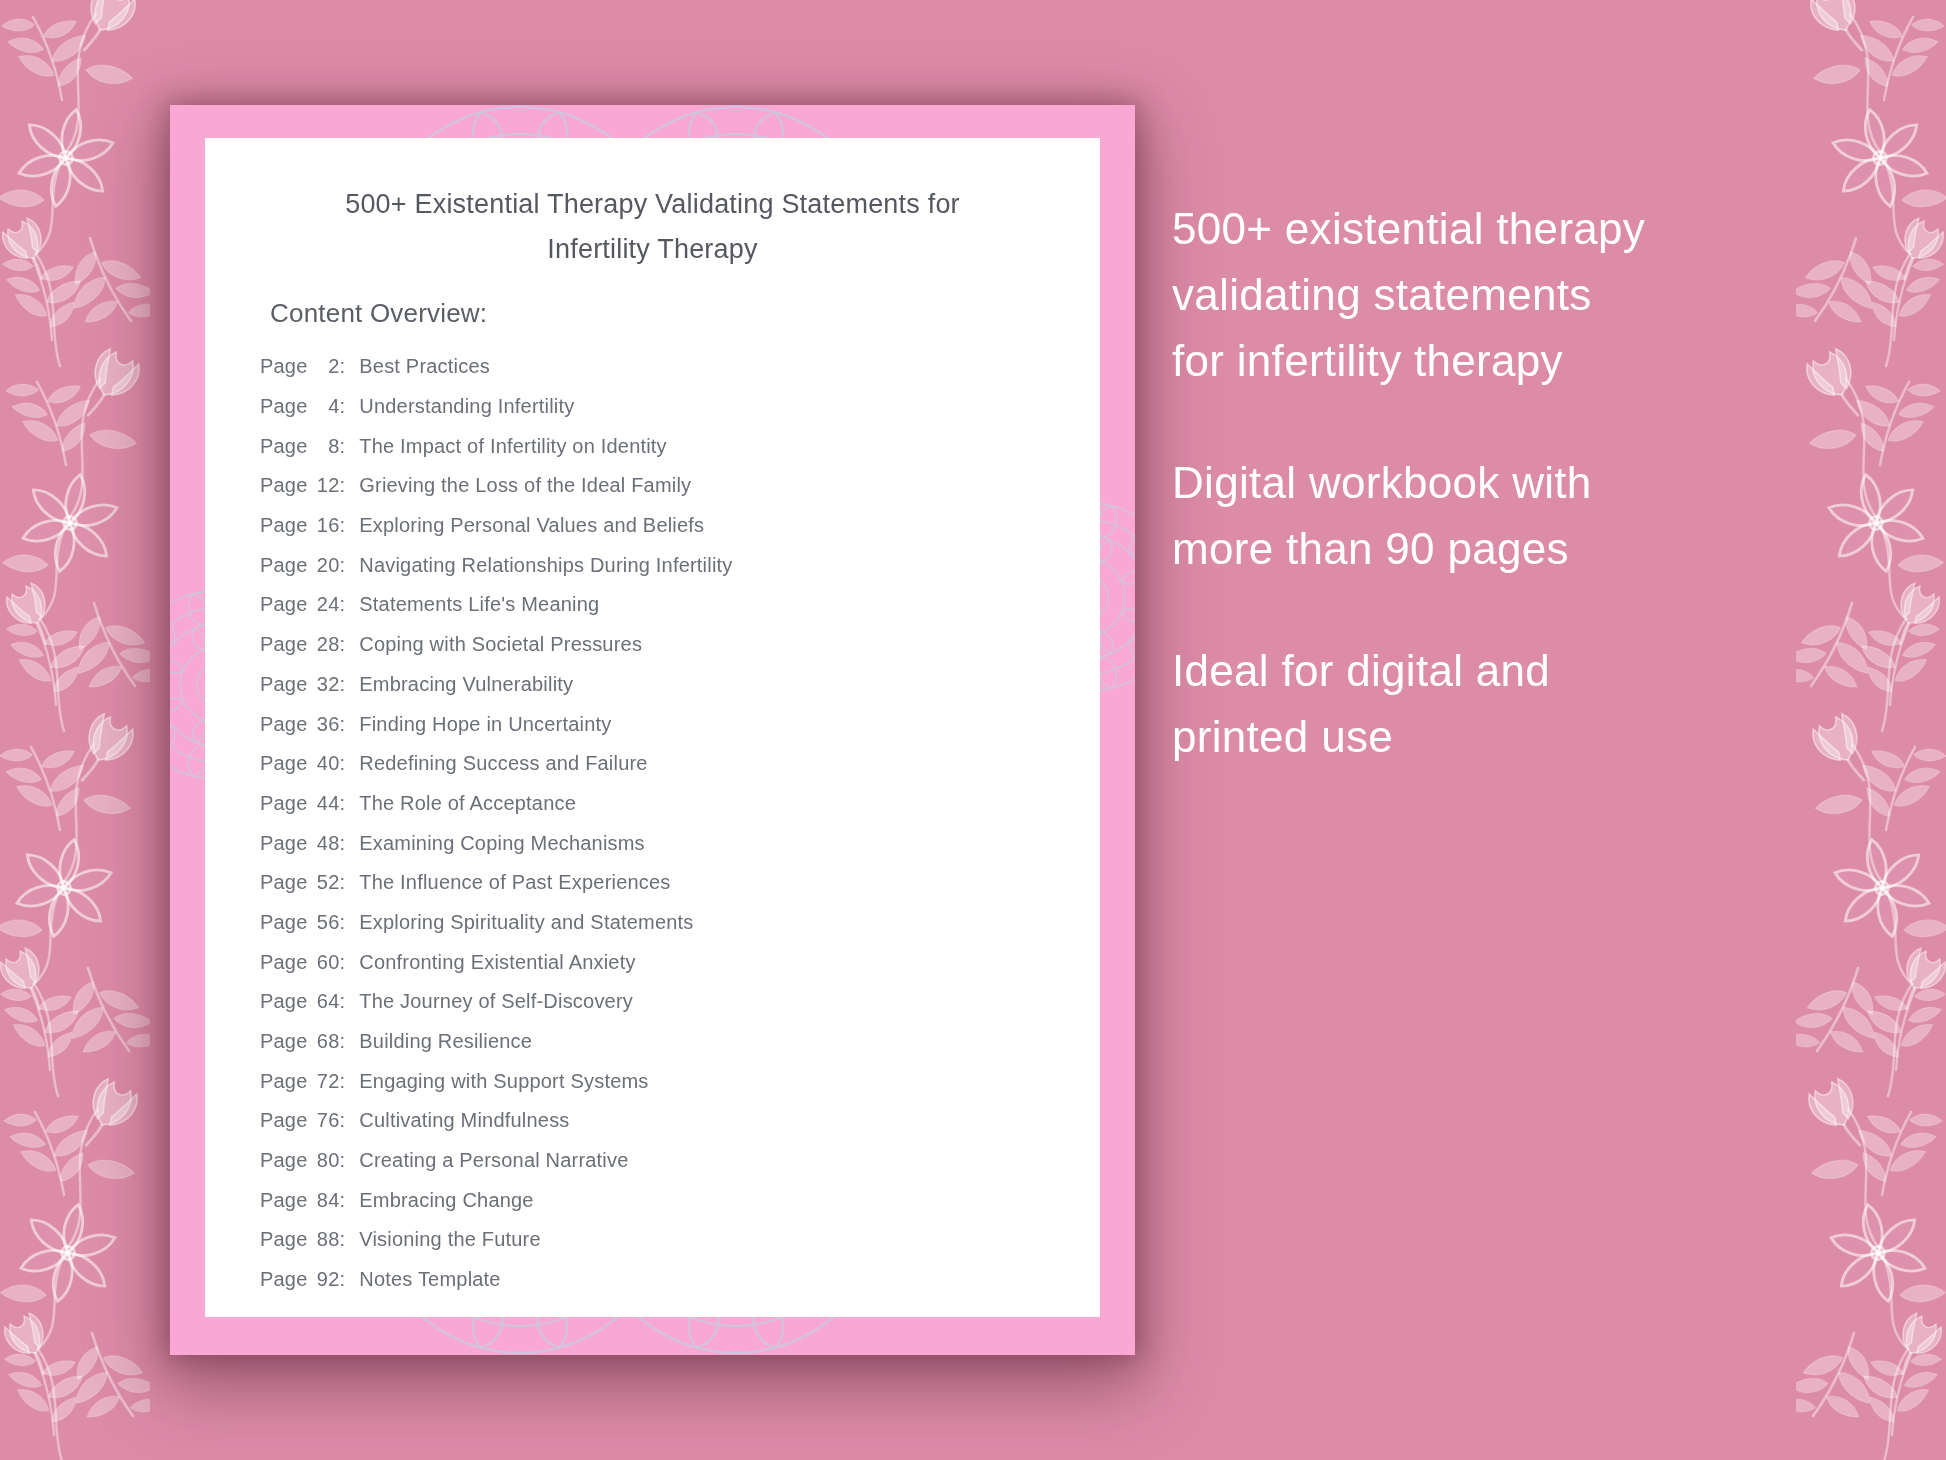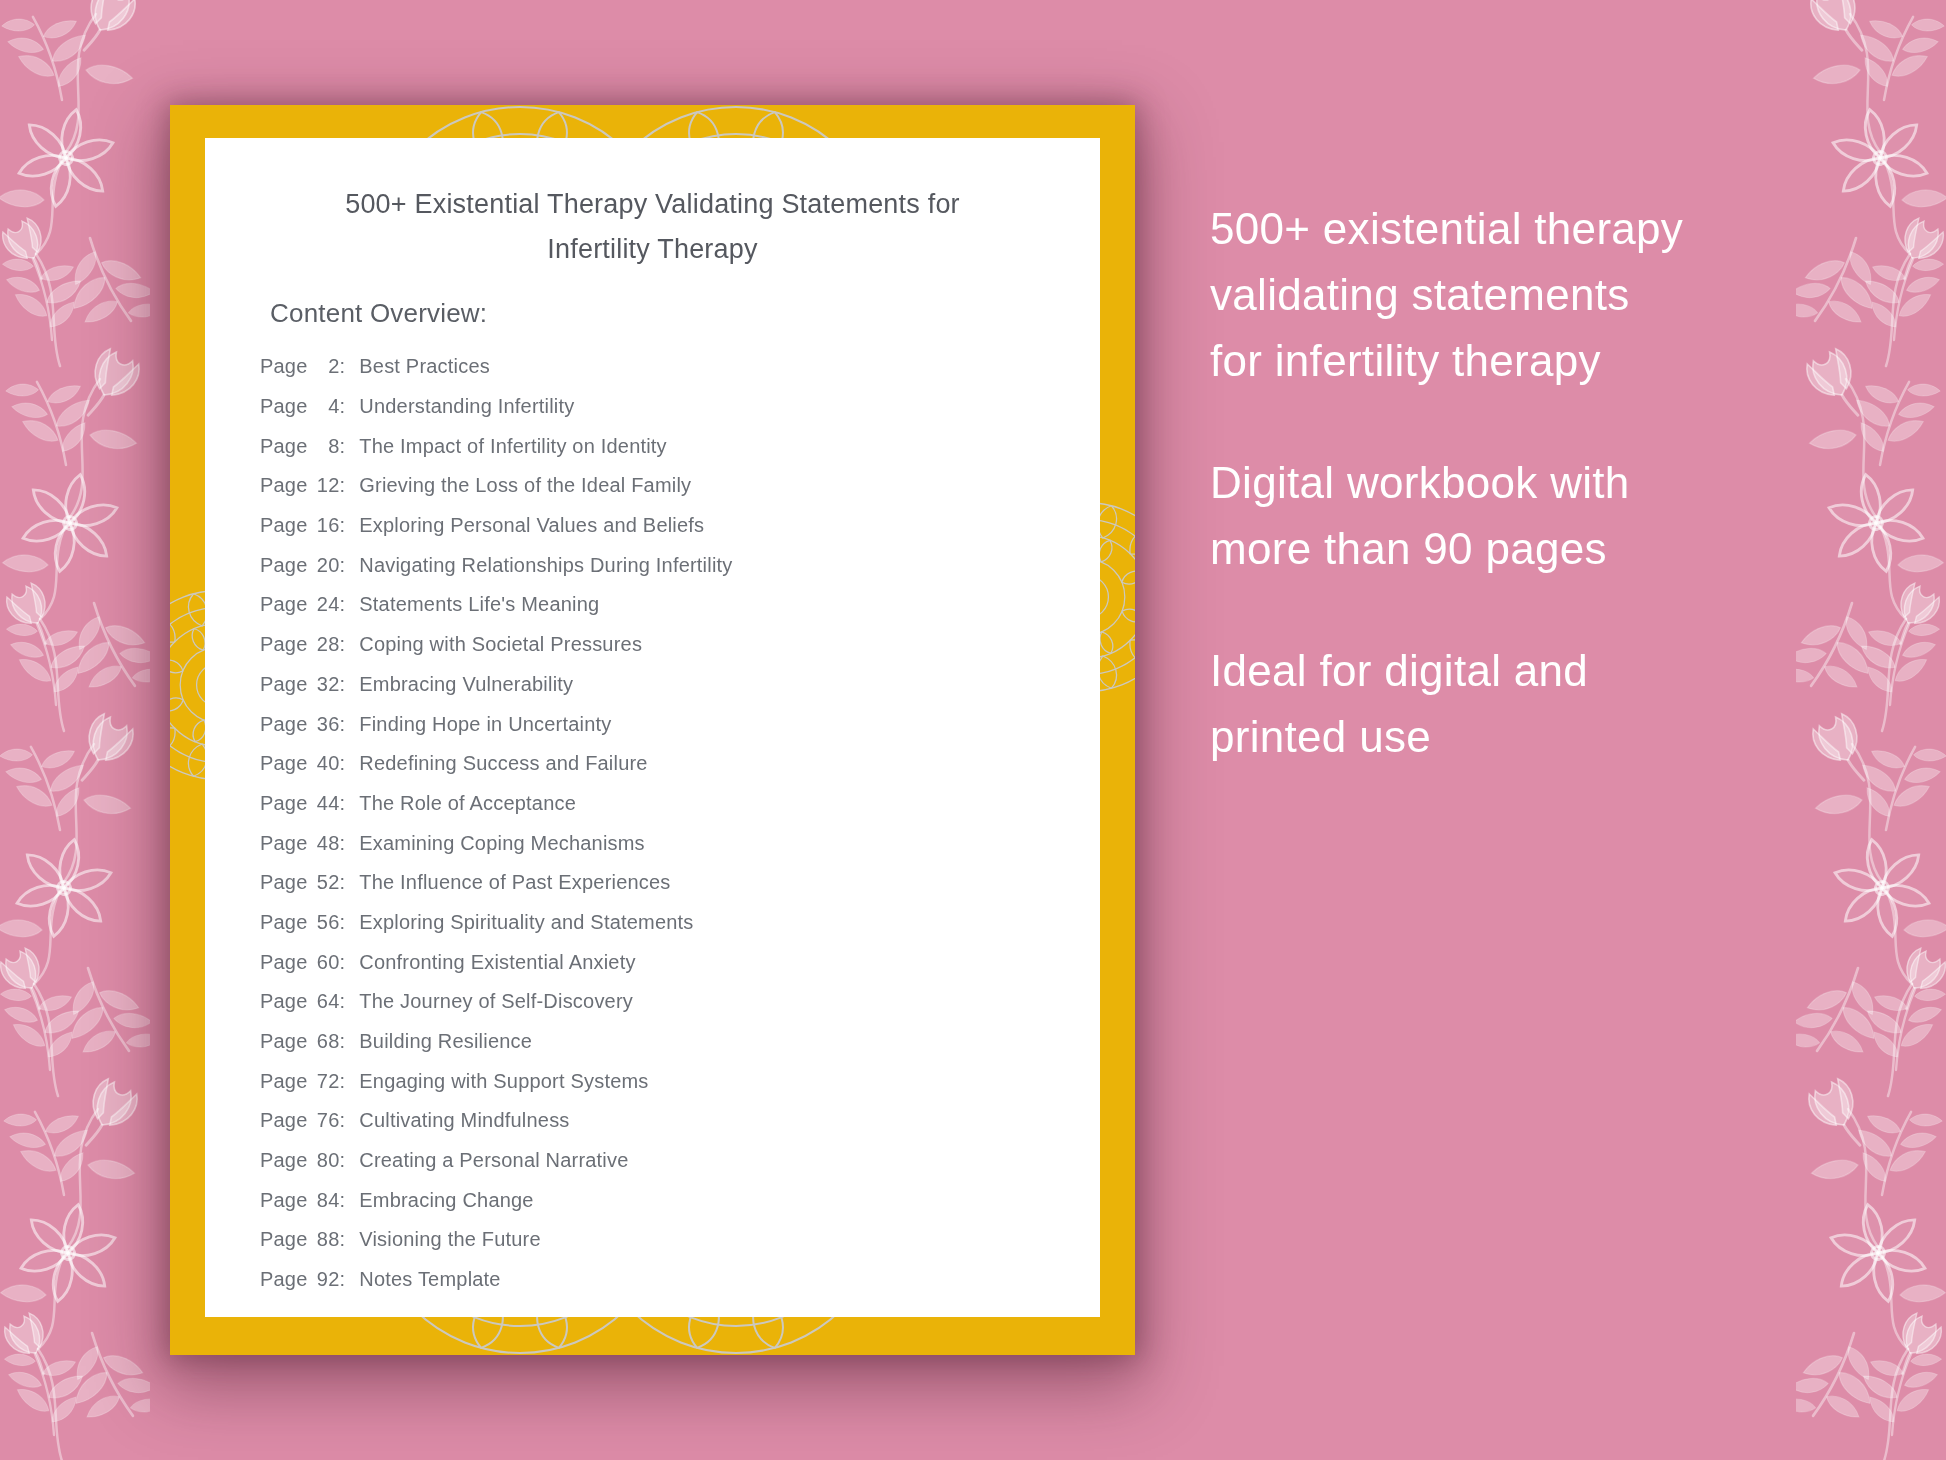--- a/index.html
+++ b/index.html
@@ -16,21 +16,21 @@
   .floral.left{left:0;}
   .floral.right{right:0;transform:scaleX(-1);}
   .fl-stem{stroke:rgba(255,255,255,.42);stroke-width:2.5;fill:none;stroke-linecap:round;}
   .fl-leaf{fill:rgba(255,255,255,.32);stroke:rgba(255,255,255,.22);stroke-width:1;}
   .fl-outline{stroke:rgba(255,255,255,.55);stroke-width:2.2;fill:rgba(255,255,255,0.05);}
   .fl-bud{fill:rgba(255,255,255,.32);stroke:rgba(255,255,255,.48);stroke-width:1.4;}
 
   
   .page-frame{
     position:absolute;left:170px;top:105px;width:965px;height:1250px;
-    background:#eab308;
+    background:#f9a8d4;
     box-shadow:0 0 26px 4px rgba(84,33,52,.38), 0 24px 65px 10px rgba(84,33,52,.46);
   }
   .ornaments{position:absolute;left:0;top:0;width:965px;height:1250px;pointer-events:none;}
   .page-inner{
     position:absolute;left:35px;top:33px;width:895px;height:1179px;
     background:#ffffff;
   }
   .doc-title{
     margin:44px auto 0;max-width:700px;text-align:center;
     font-size:27px;line-height:45px;color:#55585f;
@@ -42,21 +42,21 @@
   .toc{margin:18px 0 0 55px;}
   .toc-row{
     display:flex;align-items:center;height:39.7px;
     font-size:20px;color:#6b6f76;letter-spacing:.2px;
   }
   .toc-row .num{display:inline-block;width:25px;text-align:right;margin-left:7px;}
   .toc-row .toc-title{margin-left:14px;}
 
   
   .benefits{
-    position:absolute;left:1210px;top:196px;width:520px;
+    position:absolute;left:1172px;top:196px;width:520px;
     color:#ffffff;font-size:44px;line-height:66px;font-weight:300;
     letter-spacing:.3px;
   }
   .benefit{margin:0 0 56px;white-space:pre-line;}
 </style>
 </head>
 <body>
 
 <svg width="0" height="0" style="position:absolute" aria-hidden="true">
   <defs>

